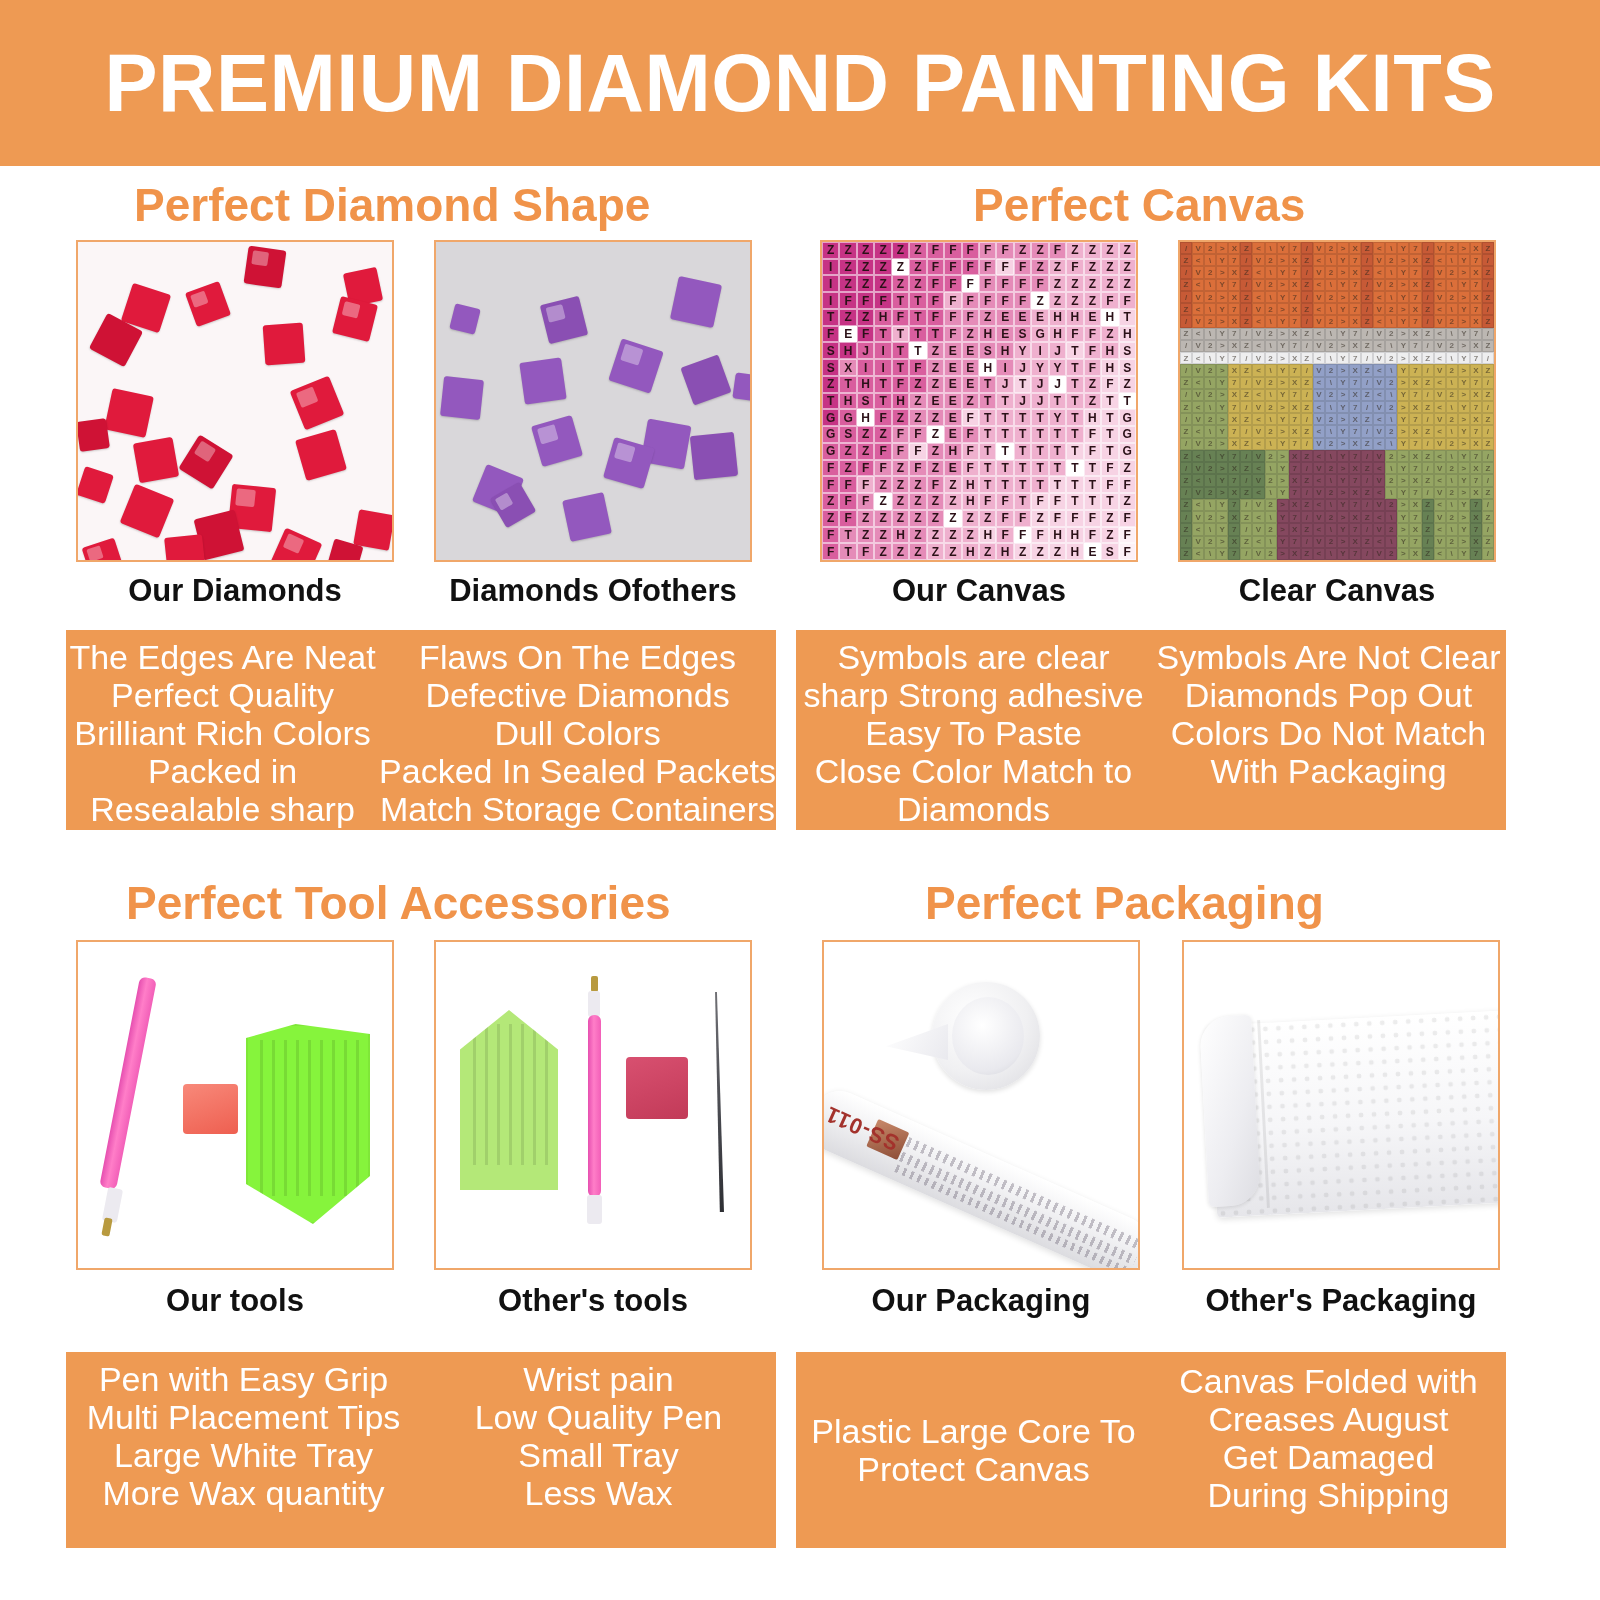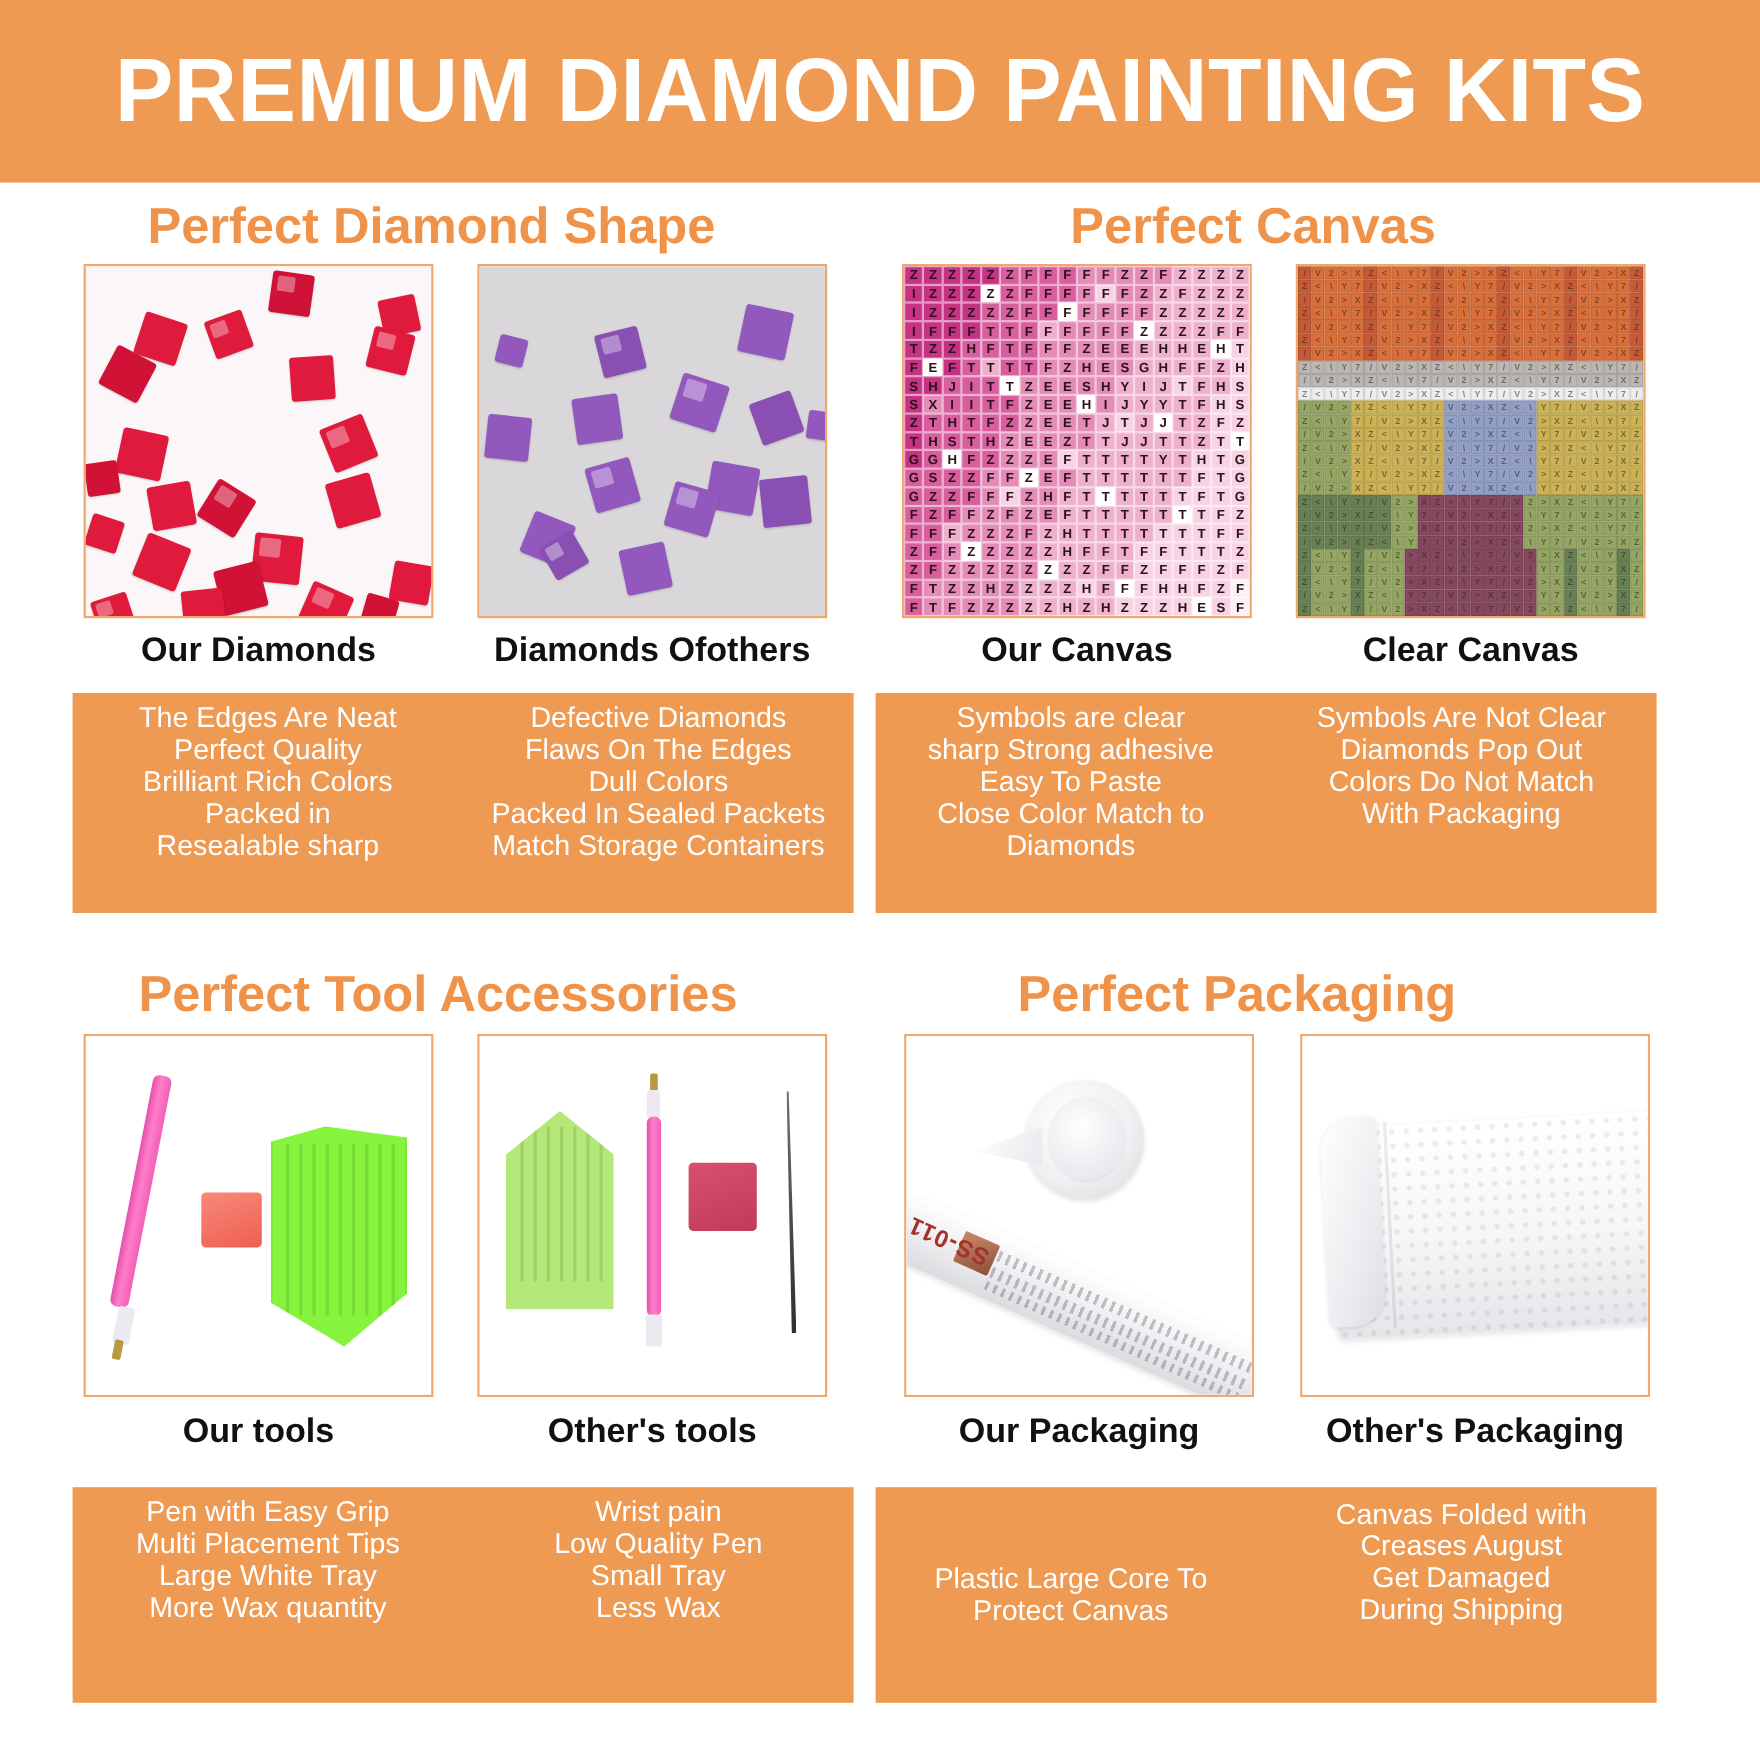--- a/index.html
+++ b/index.html
@@ -100,21 +100,21 @@
   .panel .col {
     flex: 1 1 50%;
     display: flex;
     flex-direction: column;
     align-items: center;
     justify-content: flex-start;
     padding-top: 8px;
   }
   .panel .line {
     color: #ffffff;
-    font-size: 26px;
+    font-size: 34px;
     line-height: 1.12;
     text-align: center;
     white-space: nowrap;
   }
   #panel-shape  { left: 66px;  top: 630px;  width: 710px; height: 200px; }
   #panel-canvas { left: 796px; top: 630px;  width: 710px; height: 200px; }
   #panel-tools  { left: 66px;  top: 1352px; width: 710px; height: 196px; }
   #panel-pack   { left: 796px; top: 1352px; width: 710px; height: 196px; }
   #panel-pack .col { justify-content: center; padding-top: 0; }
   #panel-pack .col.right { justify-content: flex-start; padding-top: 10px; }
@@ -1361,22 +1361,22 @@
 
   <div class="panel" id="panel-shape">
     <div class="col left">
       <div class="line">The Edges Are Neat</div>
       <div class="line">Perfect Quality</div>
       <div class="line">Brilliant Rich Colors</div>
       <div class="line">Packed in</div>
       <div class="line">Resealable sharp</div>
     </div>
     <div class="col right">
+      <div class="line">Flaws On The Edges</div>
       <div class="line">Defective Diamonds</div>
-      <div class="line">Flaws On The Edges</div>
       <div class="line">Dull Colors</div>
       <div class="line">Packed In Sealed Packets</div>
       <div class="line">Match Storage Containers</div>
     </div>
   </div>
 
   <div class="panel" id="panel-canvas">
     <div class="col left">
       <div class="line">Symbols are clear</div>
       <div class="line">sharp Strong adhesive</div>

